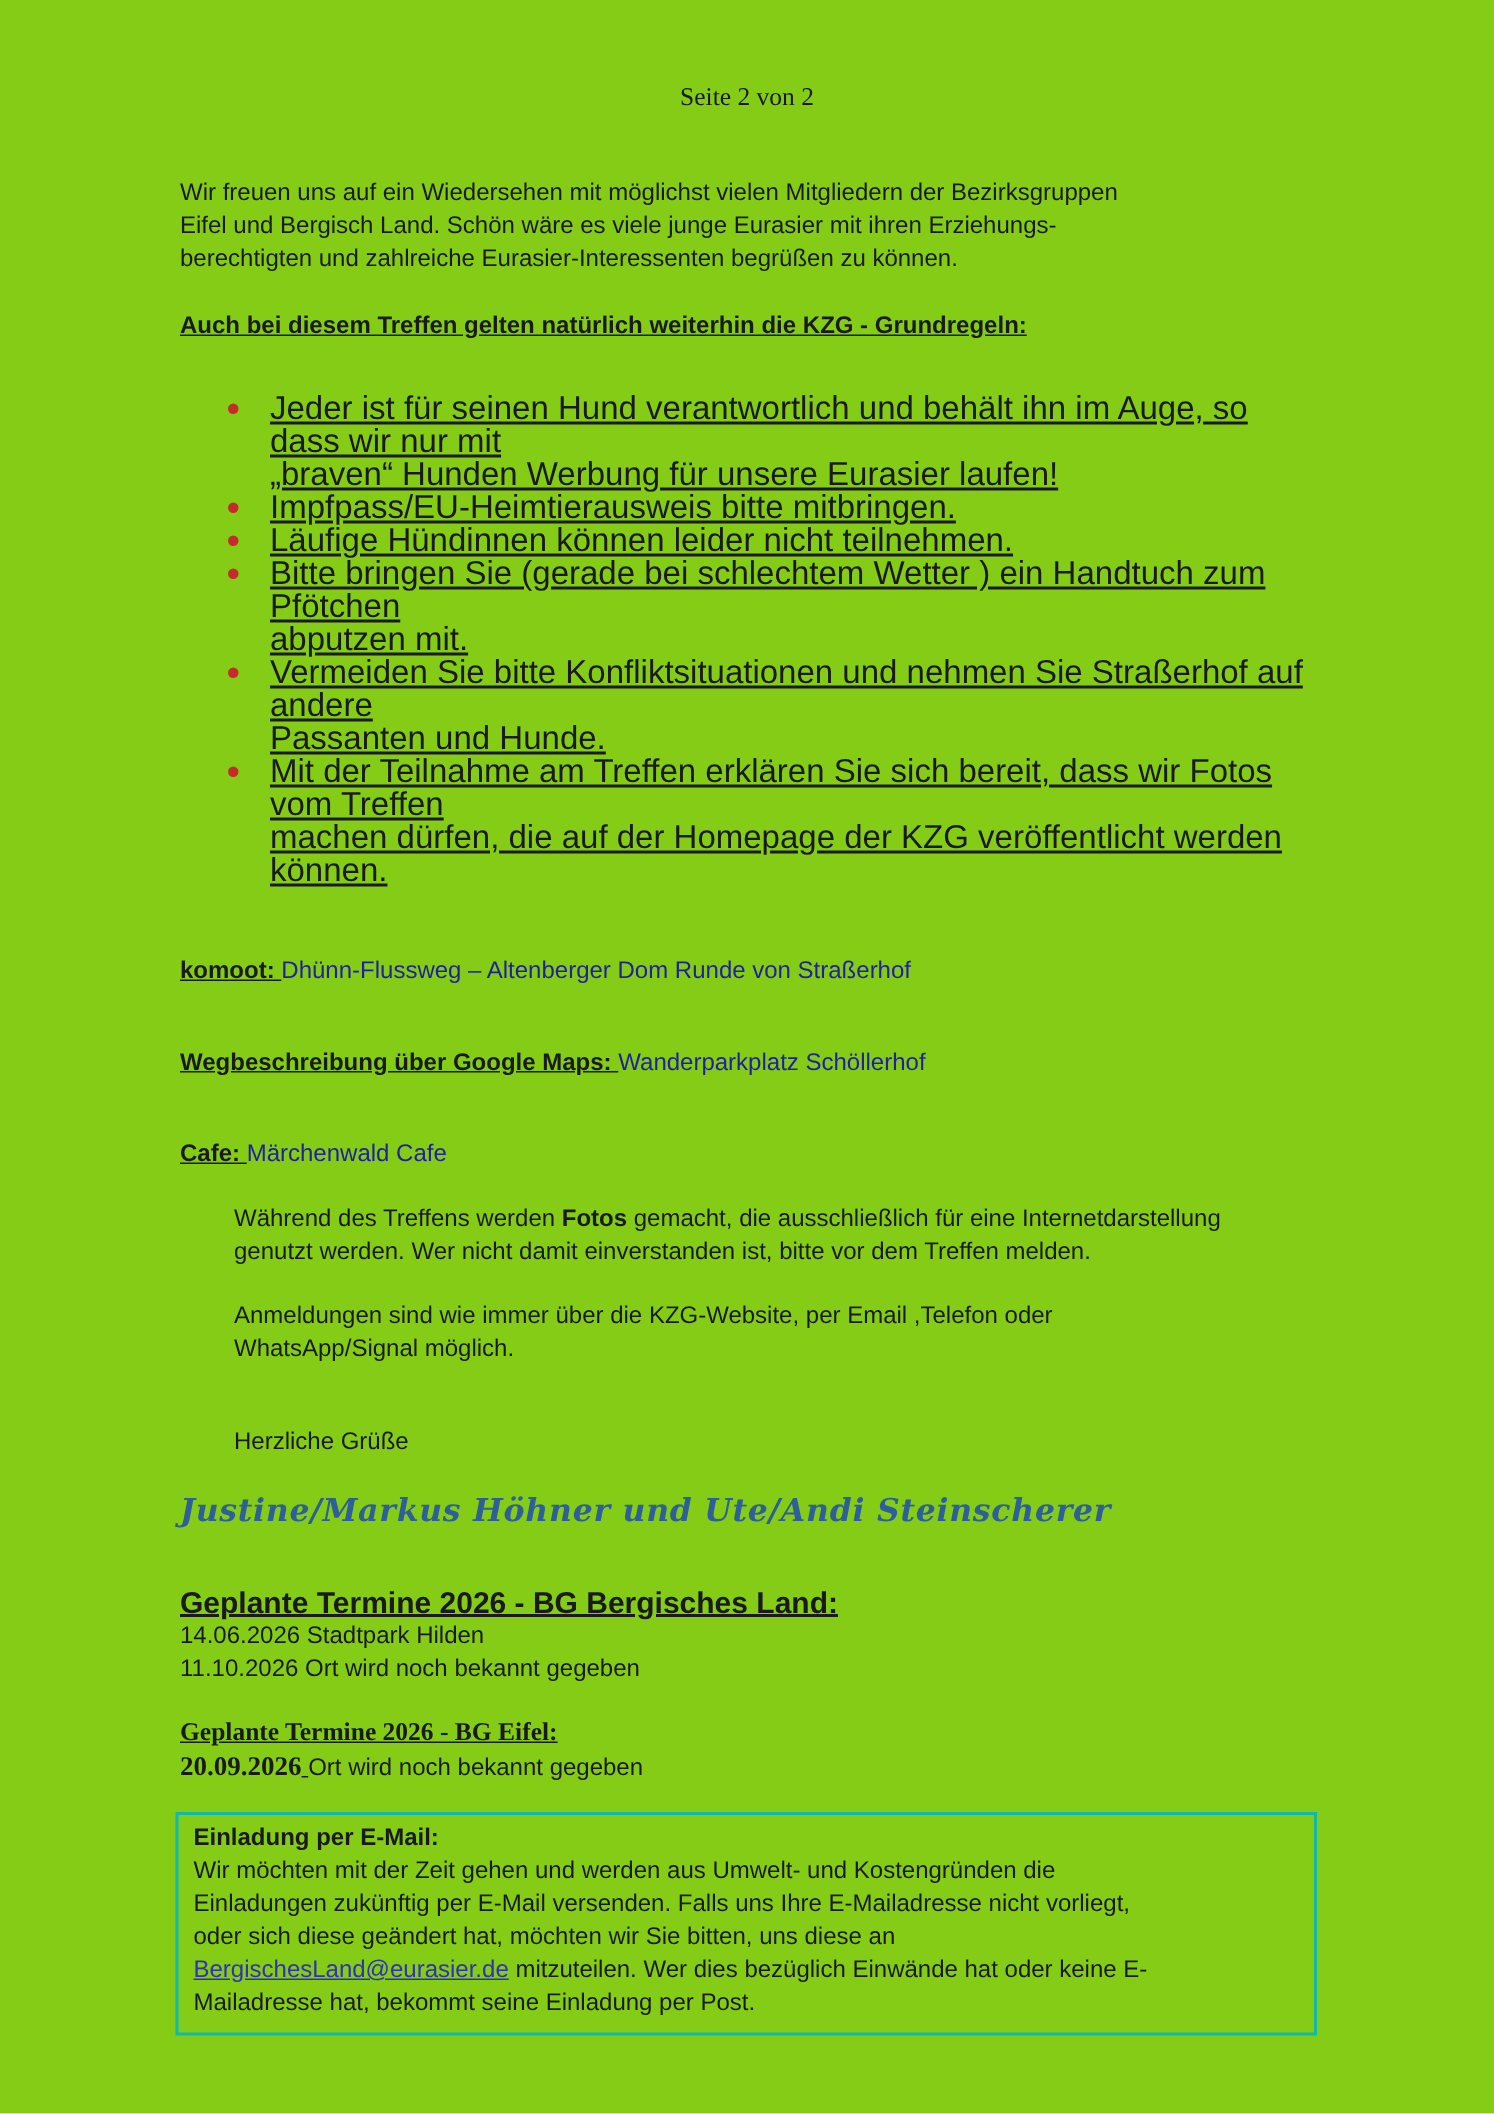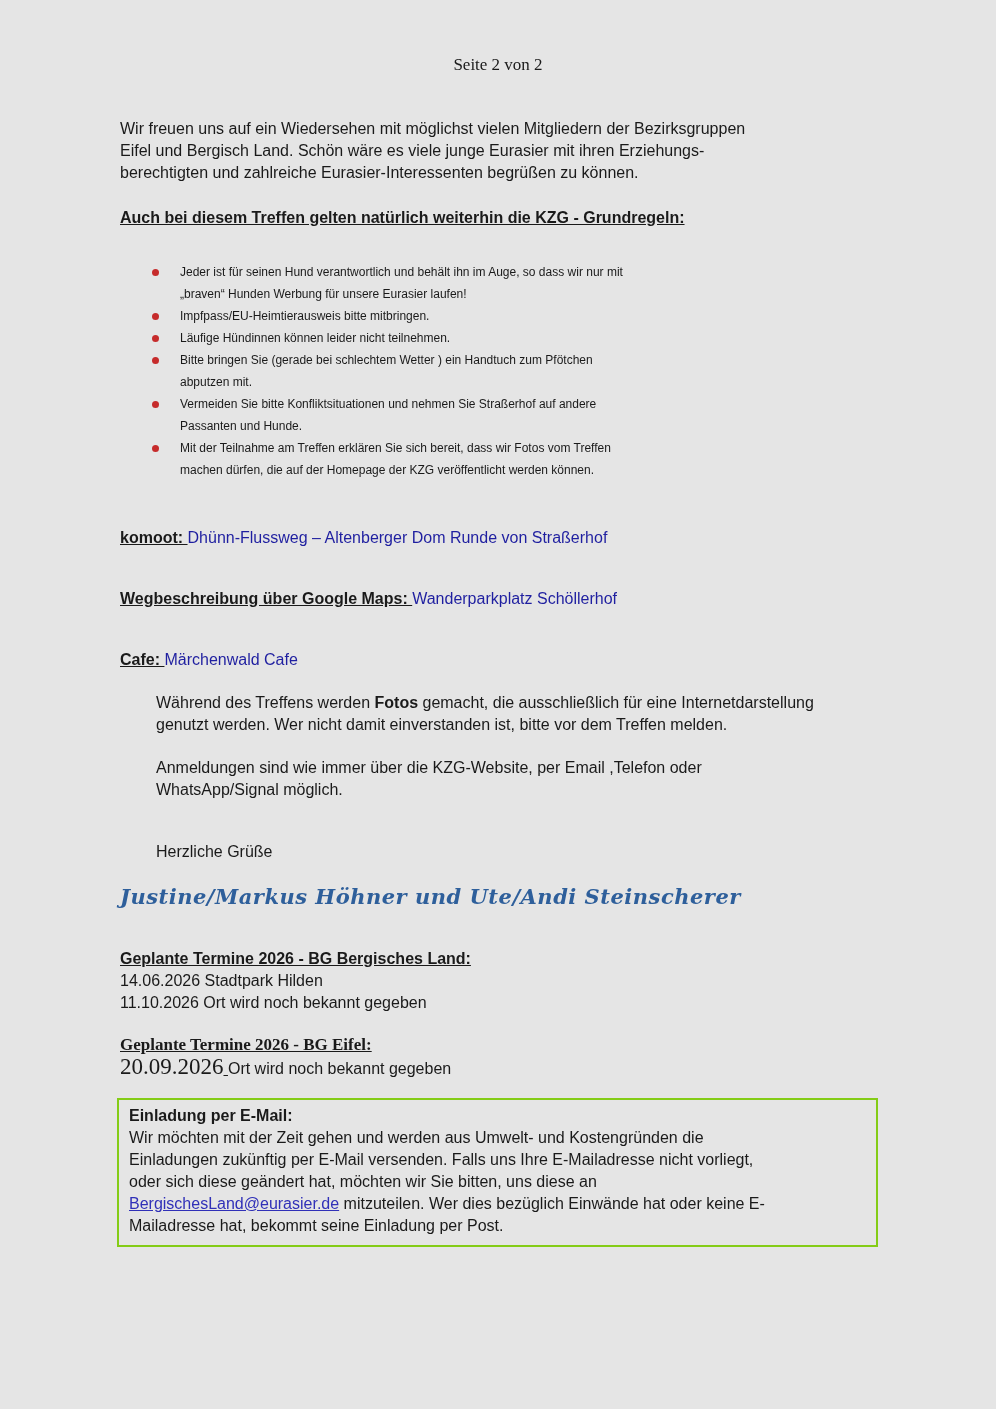--- a/index.html
+++ b/index.html
@@ -8,21 +8,21 @@
     --link_blue:#3030b8;
     --signature_blue:#2e5f9b;
     --text_black:#1a1a1a;
   }
   *{margin:0;padding:0;box-sizing:border-box;}
   html,body{background:#ffffff;}
   body{font-family:"Liberation Sans","DejaVu Sans",sans-serif;color:var(--text_black);}
   .page{
     position:relative;
     width:996px;height:1409px;
-    background:#e5e5e5;
+    background:#84cc16;
     padding:54px 120px 0 120px;
     overflow:hidden;
   }
   .page-header{
     text-align:center;
     font-family:"Liberation Serif","DejaVu Serif",serif;
     font-size:17px;line-height:22px;
   }
   p,.line{font-size:16px;line-height:22px;}
   .preline{white-space:pre-line;}
@@ -31,22 +31,23 @@
     margin-top:23px;
     font-weight:bold;text-decoration:underline;
   }
   ul.rules-list{
     list-style:none;
     margin-top:32px;
   }
   ul.rules-list li{
     position:relative;
     padding-left:60px;
-    font-size:12px;line-height:22px;
+    font-size:22px;line-height:22px;
     white-space:pre-line;
+    text-decoration:underline;
   }
   ul.rules-list li::before{
     content:"";
     position:absolute;left:32px;top:8px;
     width:7px;height:7px;border-radius:50%;
     background:var(--accent_red);
   }
   .link-line{margin-top:39px;}
   .link-line.first{margin-top:46px;}
   .link-label{
@@ -60,32 +61,32 @@
     font-family:"DejaVu Serif","Liberation Serif",serif;
     font-style:italic;font-weight:bold;
     font-size:21px;line-height:28px;
     color:var(--signature_blue);
     letter-spacing:.5px;
   }
   .sched{margin-top:37px;}
   .sched.eifel{margin-top:20px;}
   .sched-heading{
     font-weight:bold;text-decoration:underline;
-    font-size:16px;line-height:22px;
+    font-size:20px;line-height:22px;
   }
   .sched.eifel .sched-heading{
     font-family:"Liberation Serif","DejaVu Serif",serif;
     font-size:17px;
   }
-  .serif-date{font-family:"Liberation Serif","DejaVu Serif",serif;font-size:23px;}
+  .serif-date{font-family:"Liberation Serif","DejaVu Serif",serif;font-size:18px;font-weight:bold;}
   .u-space{text-decoration:underline;}
   .email-box{
     margin-top:18px;
     margin-left:-3px;margin-right:-2px;
-    border:2px solid #84cc16;
+    border:2px solid #14b8a6;
     padding:5px 10px 8px 10px;
   }
   .box-heading{font-weight:bold;font-size:16px;line-height:22px;}
   .blue-link{color:var(--link_blue);text-decoration:underline;}
   b{font-weight:bold;}
 </style>
 </head>
 <body>
 
 <div class="page">

